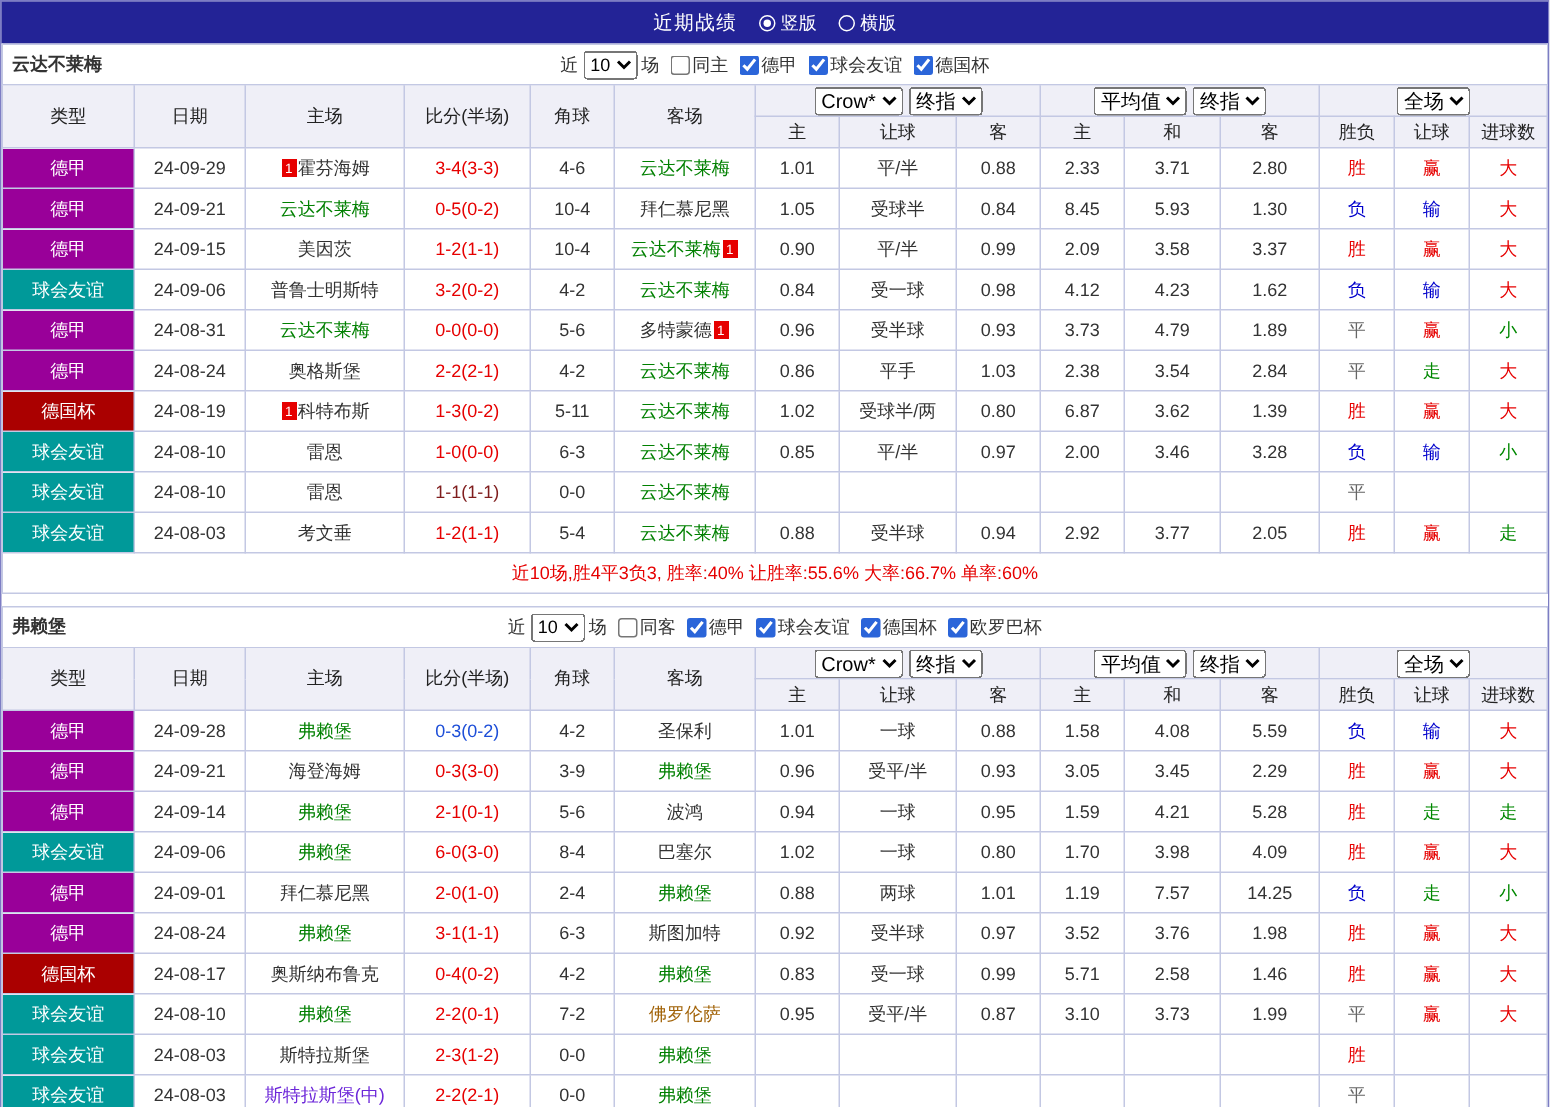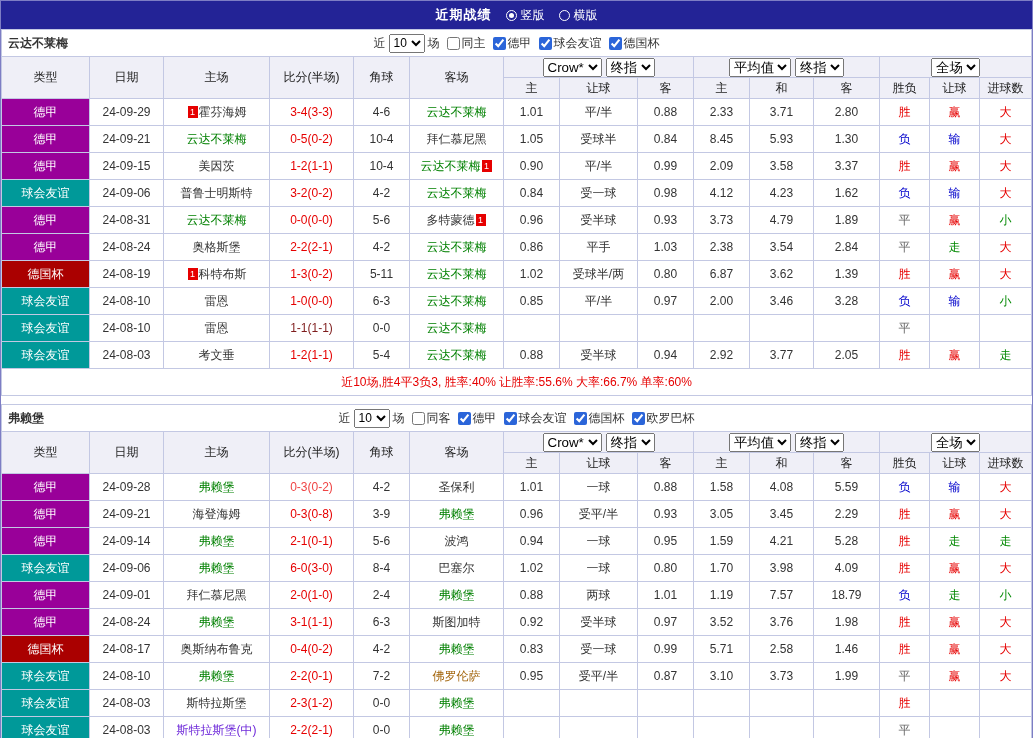--- a/index.html
+++ b/index.html
@@ -7,21 +7,21 @@
     width:1033px;
     font-family:"Liberation Sans","DejaVu Sans",sans-serif;
     background:#ffffff;
     color:#333;
   }
   .page{width:1033px;border:1px solid #7d7dc4;box-sizing:border-box;background:#fff;}
   .topbar{
     height:28px;background:#232396;display:flex;align-items:center;
     justify-content:center;gap:14px;color:#fff;font-size:13px;
   }
-  .topbar .title{font-weight:bold;letter-spacing:1px;}
+  .topbar .title{font-weight:normal;letter-spacing:1px;}
   .radio{display:inline-flex;align-items:center;gap:4px;cursor:pointer;font-size:12px;}
   .rdot{width:11px;height:11px;border:1px solid #fff;border-radius:50%;display:inline-block;position:relative;box-sizing:border-box;}
   .rdot.sel::after{content:"";position:absolute;left:2px;top:2px;right:2px;bottom:2px;border-radius:50%;background:#fff;}
 
   #tables-host table.grid{width:100%;border-collapse:collapse;table-layout:fixed;font-size:12px;border:1px solid #8b5cf6;}
   #tables-host table.grid + table.grid{margin-top:8px;}
   .grid th,.grid td{
     border:1px solid #c3c8e3;text-align:center;padding:0 2px;
     overflow:hidden;white-space:nowrap;height:26px;vertical-align:middle;
   }
@@ -364,38 +364,38 @@
             <th>和</th>
             <th>客</th>
             <th>胜负</th>
             <th>让球</th>
             <th>进球数</th>
           </tr>
           <tr>
             <td class="lg" style="background:#990099">德甲</td>
             <td>24-09-28</td>
             <td><span style="color:#008000">弗赖堡</span></td>
-            <td style="color:#ef4444">0-3(0-2)</td>
+            <td style="color:#1d4ed8">0-3(0-2)</td>
             <td>4-2</td>
             <td><span style="color:#333">圣保利</span></td>
             <td>1.01</td>
             <td>一球</td>
             <td>0.88</td>
             <td>1.58</td>
             <td>4.08</td>
             <td>5.59</td>
             <td style="color:#0000cc">负</td>
             <td style="color:#0000cc">输</td>
             <td style="color:#e60000">大</td>
           </tr>
           <tr>
             <td class="lg" style="background:#990099">德甲</td>
             <td>24-09-21</td>
             <td><span style="color:#333">海登海姆</span></td>
-            <td style="color:#e60000">0-3(0-8)</td>
+            <td style="color:#e60000">0-3(3-0)</td>
             <td>3-9</td>
             <td><span style="color:#008000">弗赖堡</span></td>
             <td>0.96</td>
             <td>受平/半</td>
             <td>0.93</td>
             <td>3.05</td>
             <td>3.45</td>
             <td>2.29</td>
             <td style="color:#e60000">胜</td>
             <td style="color:#e60000">赢</td>
@@ -440,21 +440,21 @@
             <td>24-09-01</td>
             <td><span style="color:#333">拜仁慕尼黑</span></td>
             <td style="color:#e60000">2-0(1-0)</td>
             <td>2-4</td>
             <td><span style="color:#008000">弗赖堡</span></td>
             <td>0.88</td>
             <td>两球</td>
             <td>1.01</td>
             <td>1.19</td>
             <td>7.57</td>
-            <td>18.79</td>
+            <td>14.25</td>
             <td style="color:#0000cc">负</td>
             <td style="color:#008800">走</td>
             <td style="color:#008800">小</td>
           </tr>
           <tr>
             <td class="lg" style="background:#990099">德甲</td>
             <td>24-08-24</td>
             <td><span style="color:#008000">弗赖堡</span></td>
             <td style="color:#e60000">3-1(1-1)</td>
             <td>6-3</td>

